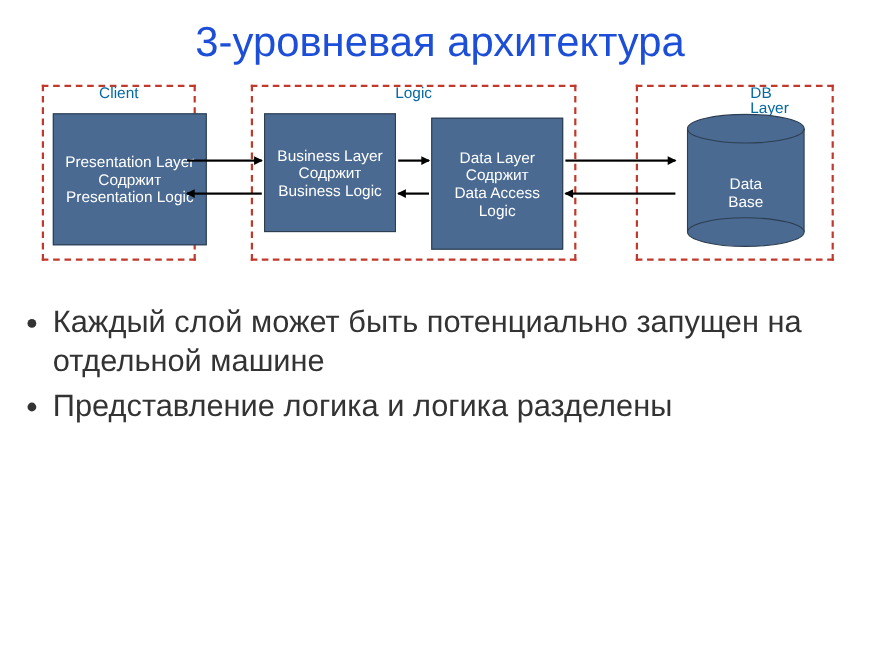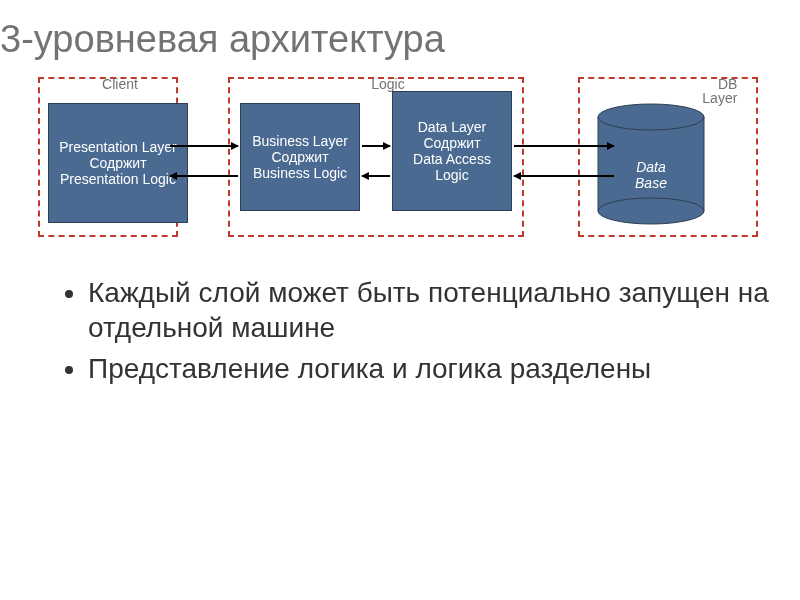--- a/index.html
+++ b/index.html
@@ -6,45 +6,45 @@
   body {
     width: 800px;
     height: 600px;
     font-family: Arial, sans-serif;
     background: #fff;
     position: relative;
     overflow: hidden;
   }
   .title {
     font-size: 38px;
-    color: #737373;
+    color: #1d4ed8;
+    text-align: center;
     padding: 18px 0 14px 0;
     font-weight: normal;
   }
   .diagram {
     position: relative;
     width: 740px;
     height: 170px;
     margin: 0 auto 30px auto;
   }
   .group {
     position: absolute;
     border: 2px dashed #c0392b;
   }
   .group-label {
     position: absolute;
     top: -2px;
     left: 50%;
     transform: translateX(-50%);
-    color: #737373;
+    color: #0369a1;
     font-size: 14px;
-    text-align: right;
+    text-align: left;
     line-height: 1.0;
     white-space: pre-line;
-    margin-left: 12px;
   }
   .layer-box {
     position: absolute;
     background: #4a6a92;
     border: 1px solid #2c3e50;
     color: #fff;
     font-size: 14px;
     text-align: center;
     display: flex;
     align-items: center;
@@ -82,21 +82,21 @@
     border-left: 8px solid #000;
     top: -3px;
   }
   .arrow.left::after {
     left: -1px;
     border-right: 8px solid #000;
     top: -3px;
   }
   .bullets {
     list-style: disc;
-    padding-left: 88px;
+    padding-left: 48px;
     font-size: 28px;
     color: #333;
     line-height: 1.25;
   }
   .bullets li { margin-bottom: 6px; }
 </style>
 </head>
 <body>
 
 <h1 class="title">3-уровневая архитектура</h1>
@@ -109,28 +109,28 @@
   <div class="layer-box" style="left:18px; top:28px; width:140px; height:120px; white-space:pre-line;">Presentation Layer
 Содржит
 Presentation Logic</div>
 
   <div class="group" style="left:198px; top:2px; width:296px; height:160px;">
     <div class="group-label">Logic</div>
   </div>
   <div class="layer-box" style="left:210px; top:28px; width:120px; height:108px; white-space:pre-line;">Business Layer
 Содржит
 Business Logic</div>
-  <div class="layer-box" style="left:362px; top:16px; width:120px; height:120px; white-space:pre-line;">Data Layer
+  <div class="layer-box" style="left:362px; top:32px; width:120px; height:120px; white-space:pre-line;">Data Layer
 Содржит
 Data Access Logic</div>
 
   <div class="group" style="left:548px; top:2px; width:180px; height:160px;">
     <div class="group-label" style="left:72%;">DB Layer</div>
   </div>
-  <div class="cylinder" style="left:566px; top:28px; width:110px; height:122px;font-style:italic;">
+  <div class="cylinder" style="left:593px; top:28px; width:110px; height:122px;">
     <svg width="110" height="122" viewBox="0 0 110 122">
       <ellipse cx="55" cy="14" rx="53" ry="13" fill="#4a6a92" stroke="#2c3e50" stroke-width="1"></ellipse>
       <rect x="2" y="14" width="106" height="94" fill="#4a6a92"></rect>
       <line x1="2" y1="14" x2="2" y2="108" stroke="#2c3e50" stroke-width="1"></line>
       <line x1="108" y1="14" x2="108" y2="108" stroke="#2c3e50" stroke-width="1"></line>
       <ellipse cx="55" cy="108" rx="53" ry="13" fill="#4a6a92" stroke="#2c3e50" stroke-width="1"></ellipse>
       <path d="M2 14 A53 13 0 0 0 108 14" fill="none" stroke="#2c3e50" stroke-width="1"></path>
     </svg>
     <div class="cyl-label" style="white-space:pre-line;">Data
 Base</div>

